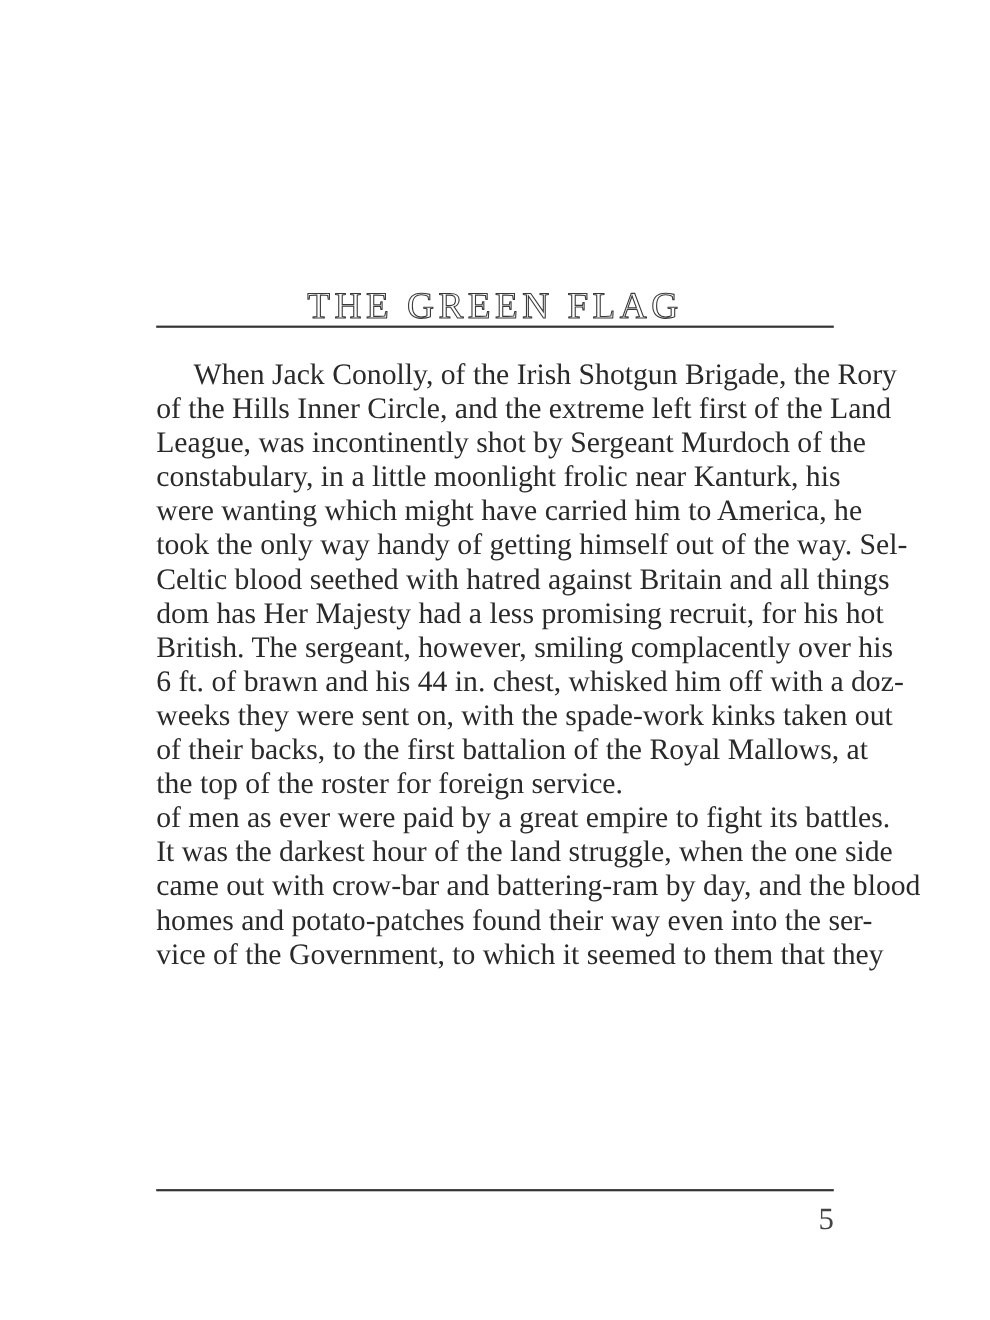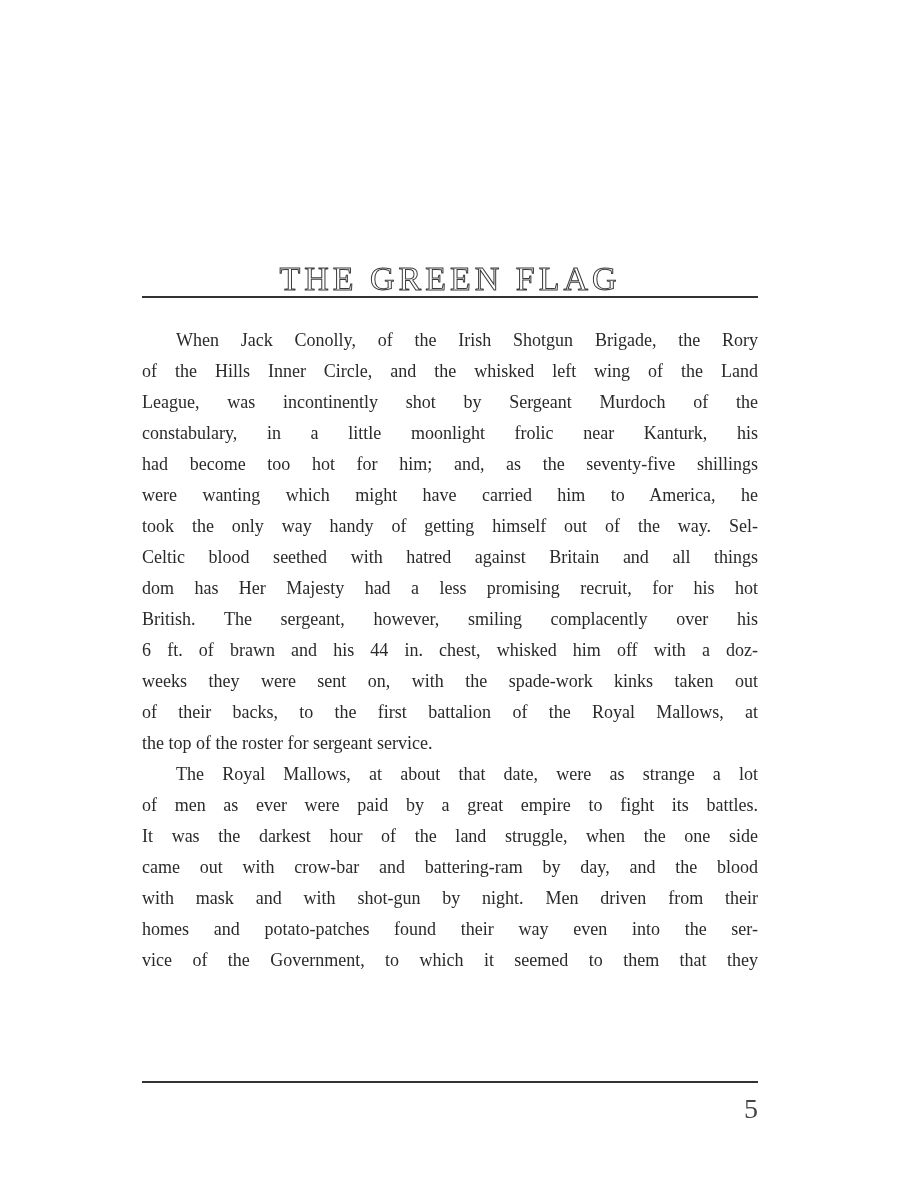--- a/index.html
+++ b/index.html
@@ -41,21 +41,21 @@
       height: 2px;
       background: #333333;
     }
     .rule.top { top: 296px; }
     .rule.bottom { top: 1081px; }
     .body-text {
       position: absolute;
       top: 325px;
       left: 142px;
       width: 616px;
-      font-size: 18px;
+      font-size: 27px;
       line-height: 31px;
       color: #2a2a2a;
     }
     .line {
       display: block;
       white-space: nowrap;
       text-align: justify;
       text-align-last: justify;
       height: 31px;
     }
@@ -78,40 +78,37 @@
 </head>
 <body>
 
 <div class="page">
   <h1 class="title">THE GREEN FLAG</h1>
   <div class="rule top"></div>
 
   <div class="body-text">
     <div>
       <span class="line indent">When Jack Conolly, of the Irish Shotgun Brigade, the Rory</span>
-      <span class="line">of the Hills Inner Circle, and the whisked left wing of the Land</span>
+      <span class="line">of the Hills Inner Circle, and the extreme left first of the Land</span>
       <span class="line">League, was incontinently shot by Sergeant Murdoch of the</span>
       <span class="line">constabulary, in a little moonlight frolic near Kanturk, his</span>
-      <span class="line">had become too hot for him; and, as the seventy-five shillings</span>
       <span class="line">were wanting which might have carried him to America, he</span>
       <span class="line">took the only way handy of getting himself out of the way. Sel-</span>
       <span class="line">Celtic blood seethed with hatred against Britain and all things</span>
       <span class="line">dom has Her Majesty had a less promising recruit, for his hot</span>
       <span class="line">British. The sergeant, however, smiling complacently over his</span>
       <span class="line">6 ft. of brawn and his 44 in. chest, whisked him off with a doz-</span>
       <span class="line">weeks they were sent on, with the spade-work kinks taken out</span>
       <span class="line">of their backs, to the first battalion of the Royal Mallows, at</span>
-      <span class="line last">the top of the roster for sergeant service.</span>
+      <span class="line last">the top of the roster for foreign service.</span>
     </div>
     <div>
-      <span class="line indent">The Royal Mallows, at about that date, were as strange a lot</span>
       <span class="line">of men as ever were paid by a great empire to fight its battles.</span>
       <span class="line">It was the darkest hour of the land struggle, when the one side</span>
       <span class="line">came out with crow-bar and battering-ram by day, and the blood</span>
-      <span class="line">with mask and with shot-gun by night. Men driven from their</span>
       <span class="line">homes and potato-patches found their way even into the ser-</span>
       <span class="line">vice of the Government, to which it seemed to them that they</span>
     </div>
   </div>
 
   <div class="rule bottom"></div>
   <div class="folio">5</div>
 </div>
 
 </body></html>

